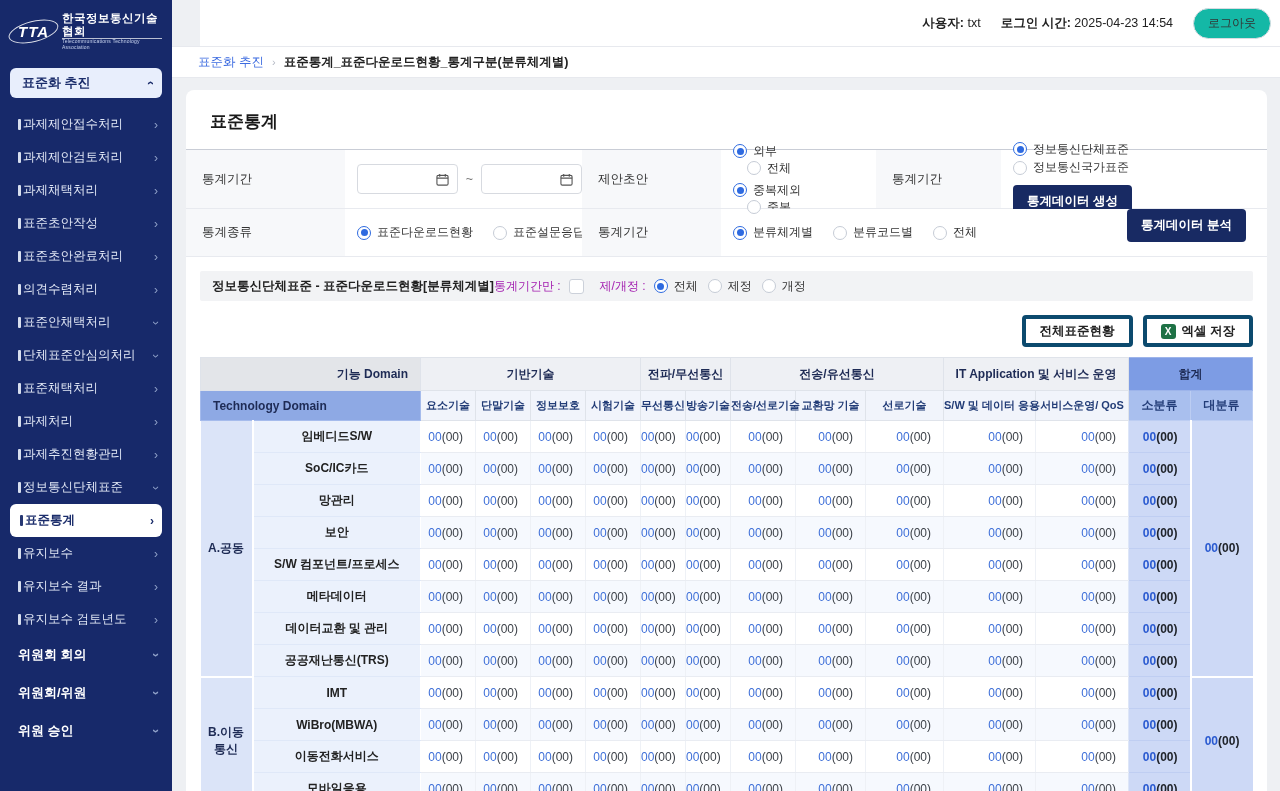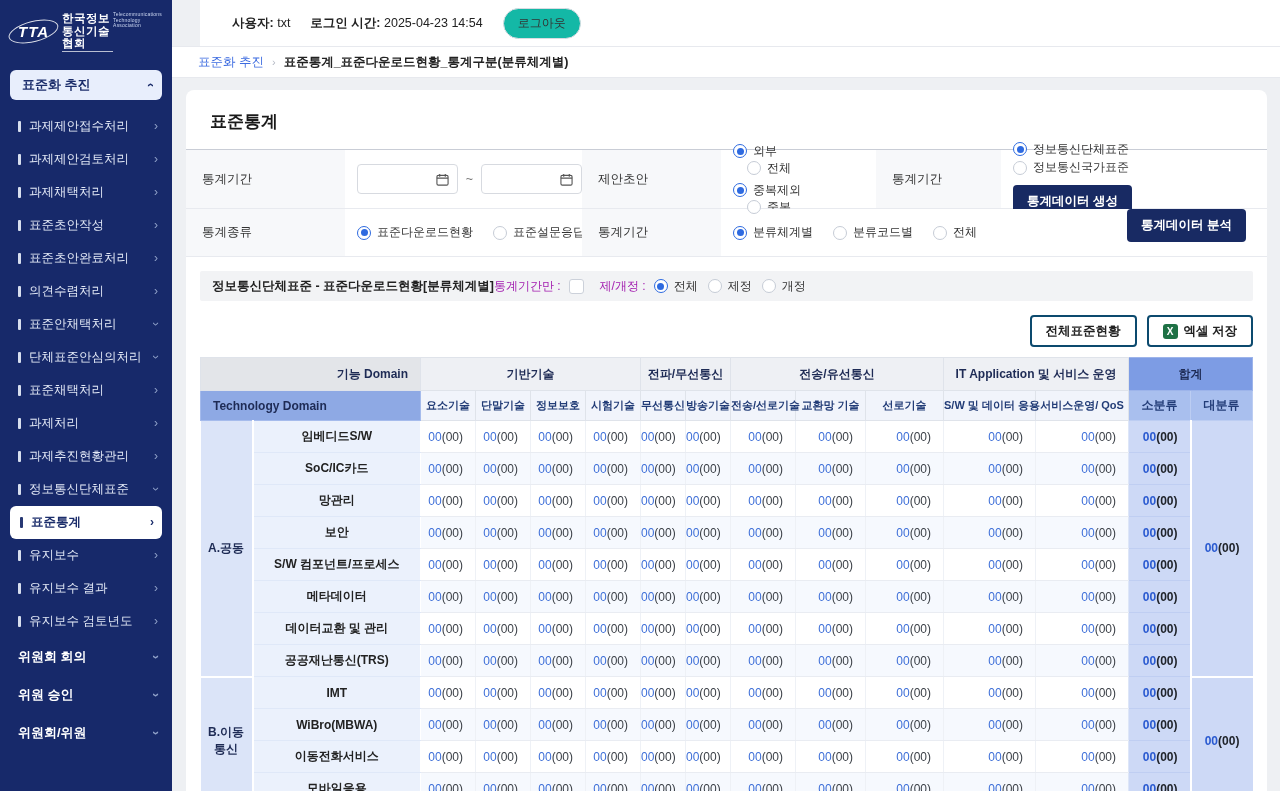--- a/index.html
+++ b/index.html
@@ -5,40 +5,40 @@
   * { box-sizing: border-box; margin: 0; padding: 0; }
   html,body { width:1280px; height:791px; overflow:hidden; }
   body { font-family:"Liberation Sans","DejaVu Sans",sans-serif; font-size:12.5px; color:#222; background:#eef0f3; }
   .app { display:flex; width:1280px; height:791px; }
 
   
   .sidebar { width:172px; min-width:172px; background:#17296a; color:#e8ecf7; height:791px; overflow:hidden; }
   .logo { display:flex; align-items:center; gap:7px; padding:12px 10px 10px 12px; cursor:pointer; }
   .logo-tta { position:relative; font-weight:bold; font-style:italic; font-size:15px; letter-spacing:1px; color:#fff; padding:2px 6px; }
   .logo-tta::before { content:""; position:absolute; left:-4px; top:0; right:-4px; bottom:0; border:1px solid rgba(255,255,255,.85); border-radius:50%; transform:rotate(-14deg); }
-  .logo-text { display:flex; flex-direction:row; line-height:1.1; }
+  .logo-text { display:flex; flex-direction:column; line-height:1.1; }
   .logo-kr { font-size:11.5px; font-weight:bold; color:#fff; letter-spacing:.5px; border-bottom:1px solid rgba(255,255,255,.7); padding-bottom:1px; }
   .logo-en { font-size:5px; color:#c9d4ef; letter-spacing:.2px; }
 
   .side-pill { margin:8px 10px 6px 10px; background:#e8eefc; color:#1b2d6b; font-weight:bold; font-size:13px;
     border-radius:6px; height:30px; display:flex; align-items:center; justify-content:space-between; padding:0 10px 0 12px; cursor:pointer; }
   .side-items { padding:4px 10px 0 10px; }
   .side-item { height:33px; display:flex; align-items:center; justify-content:space-between; font-size:12.5px; color:#e2e8f6; padding:0 4px 0 8px; cursor:pointer; border-radius:6px; }
-  .side-item .left { display:flex; align-items:center; gap:8px; }
+  .side-item .left { display:flex; align-items:center; gap:2px; }
   .bar { width:3px; height:11px; background:currentColor; border-radius:1px; display:inline-block; opacity:.95; }
   .side-item.selected { background:#fff; color:#1b2d6b; font-weight:bold; padding:0 8px 0 10px; }
   .side-item.selected .chev { color:#1b2d6b; }
   .side-section { height:38px; display:flex; align-items:center; justify-content:space-between; font-size:13px; font-weight:bold; color:#fff; padding:0 14px 0 18px; cursor:pointer; }
   .chev { font-size:12px; color:#8fa0c8; display:inline-block; line-height:1; }
   .chev.down { transform:rotate(90deg); }
   .chev.up { transform:rotate(-90deg); color:#1b2d6b; }
 
   
   .main { flex:1; display:flex; flex-direction:column; background:#eef0f3; }
-  .topbar { background:#fff; height:46px; display:flex; align-items:center; justify-content:flex-start; gap:20px; padding:0 32px;margin-left:28px; }
+  .topbar { background:#fff; height:46px; display:flex; align-items:center; justify-content:flex-end; gap:20px; padding:0 10px;margin-left:28px; }
   .tb-item { font-size:12.5px; color:#222; }
   .tb-item b { font-weight:bold; }
   .logout-btn { border:1px solid #d9dce2; background:#14b8a6; border-radius:16px; padding:6px 14px; font-size:12px; color:#333; cursor:pointer; font-family:inherit; }
 
   .crumb-bar { background:#fff; border-top:1px solid #e7e9ee; border-bottom:1px solid #e7e9ee; height:32px; display:flex; align-items:center; padding:0 26px; gap:8px; }
   .crumb-parent { color:#3c6be0; font-size:12.5px; cursor:pointer; }
   .crumb-sep { color:#b4b9c4; font-size:11px; }
   .crumb-current { color:#222; font-weight:bold; font-size:12.5px; }
 
   .content { padding:12px 14px 0 14px; flex:1; overflow:hidden; }
@@ -68,21 +68,21 @@
   
   .section-bar { margin:14px 14px 0 14px; background:#f2f3f5; border-radius:2px; height:30px; display:flex; align-items:center; justify-content:flex-start; padding:0 12px; }
   .sb-title { font-weight:bold; font-size:12.5px; color:#222; }
   .sb-right { display:flex; align-items:center; gap:8px; }
   .sb-lab { font-size:12px; color:#a21caf; }
   .checkbox { width:15px; height:15px; border:1px solid #ccd1da; border-radius:3px; background:#fff; display:inline-block; cursor:pointer; }
   .sb-right .ropt { margin-right:10px; }
 
   
   .actions-row { display:flex; justify-content:flex-end; gap:10px; margin:14px 14px 10px 14px; }
-  .wbtn { background:#fff; border:2px solid #0c4a6e; border-radius:4px; height:32px; padding:0 14px; font-weight:bold; font-size:12.5px; color:#222; display:flex; align-items:center; gap:6px; cursor:pointer; font-family:inherit; }
+  .wbtn { background:#fff; border:4px solid #0c4a6e; border-radius:4px; height:32px; padding:0 14px; font-weight:bold; font-size:12.5px; color:#222; display:flex; align-items:center; gap:6px; cursor:pointer; font-family:inherit; }
   .xl-ic { width:15px; height:15px; background:#1e7145; border-radius:3px; color:#fff; font-size:10px; font-weight:bold; display:flex; align-items:center; justify-content:center; }
 
   
   .tbl-wrap { margin:0 14px; }
   table { border-collapse:collapse; table-layout:fixed; width:1052px; }
   th, td { font-size:12px; }
   thead th { border:1px solid #dfe3ea; color:#1e2b55; font-weight:bold; }
   .corner-top { background:#e3e5e9; text-align:right; padding-right:12px; height:33px; font-size:12px; }
   .grp { background:#eef0f4; height:33px; }
   .grp.sum { background:#7d9ce4; border-color:#9db4ea; }
@@ -232,25 +232,25 @@
           </span>
           <span class="chev">›</span>
         </div>
       </nav>
     <div id="side-sections">
         <div class="side-section">
           <span>위원회 회의</span>
           <span class="chev down">›</span>
         </div>
         <div class="side-section">
+          <span>위원회/위원</span>
+          <span class="chev down">›</span>
+        </div>
+        <div class="side-section">
           <span>위원 승인</span>
-          <span class="chev down">›</span>
-        </div>
-        <div class="side-section">
-          <span>위원회/위원</span>
           <span class="chev down">›</span>
         </div>
         <div class="side-section"></div>
       </div>
   </aside>
 
   <div class="main">
     <header class="topbar">
       <span class="tb-item"><b>사용자:</b> <span>txt</span></span>
       <span class="tb-item"><b>로그인 시간:</b> <span>2025-04-23 14:54</span></span>

